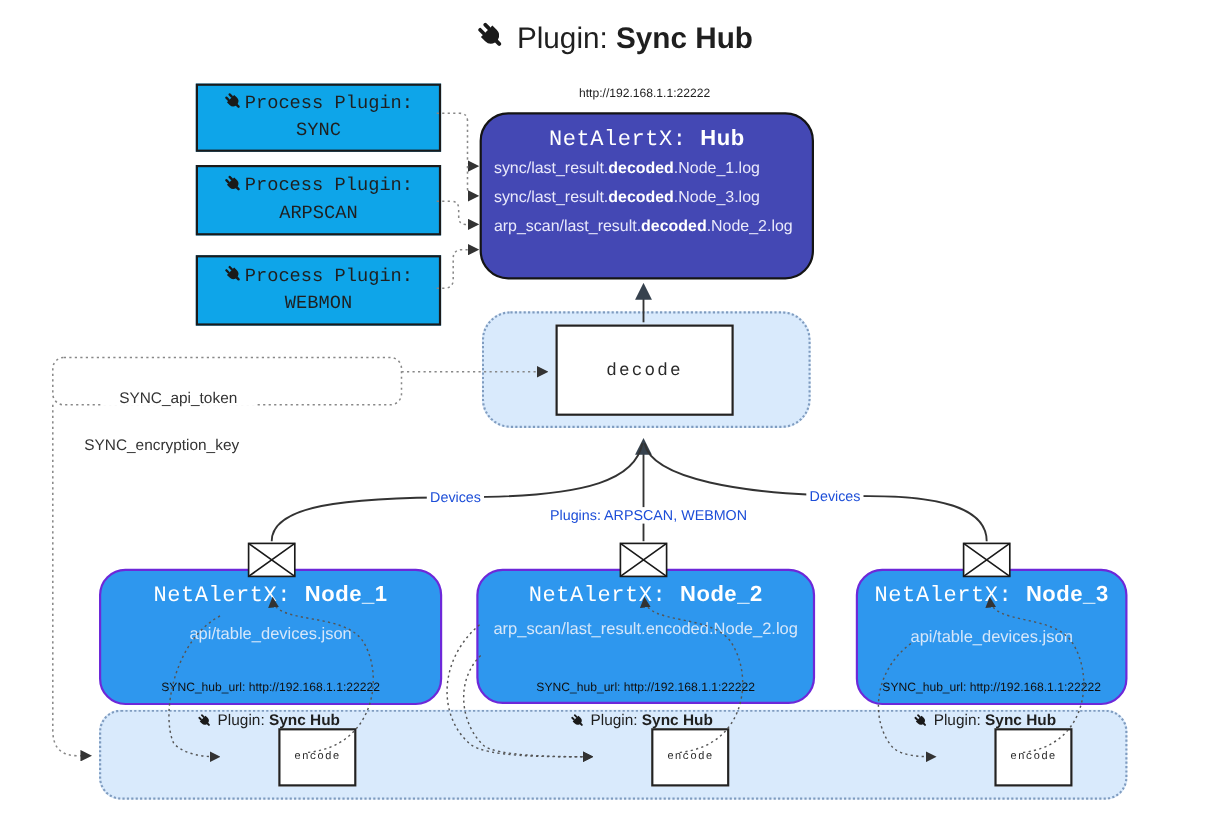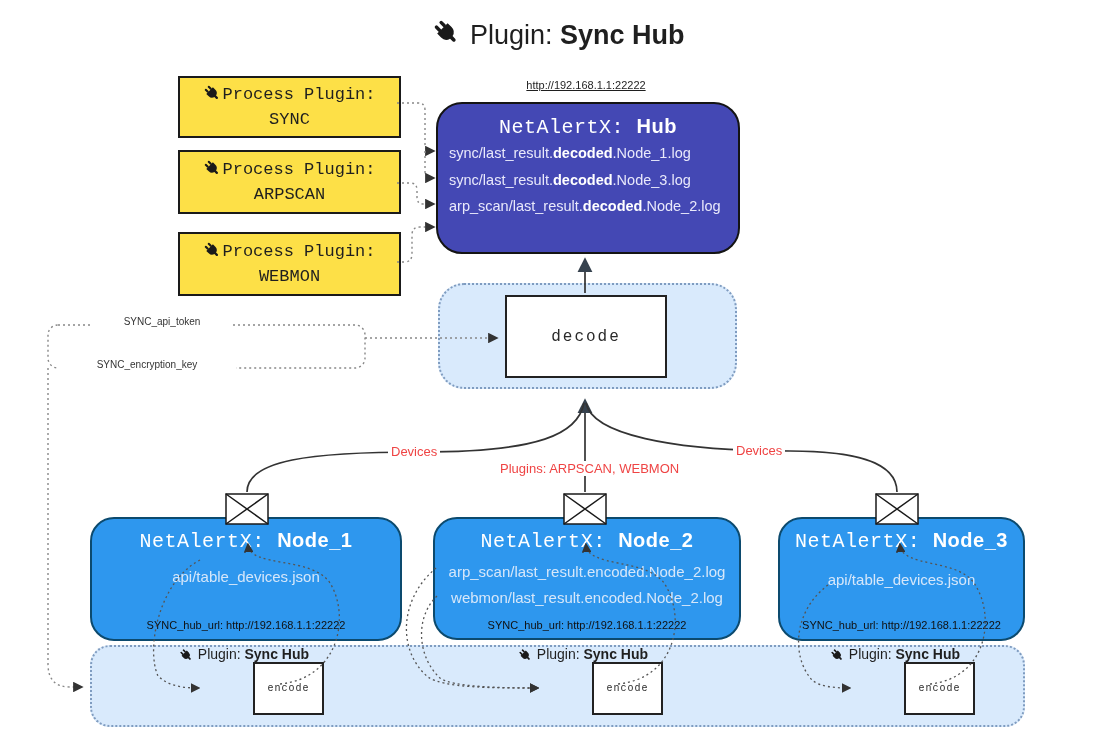--- a/index.html
+++ b/index.html
@@ -5,43 +5,43 @@
   html,body{margin:0;padding:0;background:#fff;font-family:"Liberation Sans",sans-serif;}
   .stage{position:relative;width:1117px;height:754px;background:#fff;overflow:hidden;}
   .abs{position:absolute;}
   .mono{font-family:"Liberation Mono","DejaVu Sans Mono",monospace;}
   .nowrap{white-space:nowrap;}
 
   .page-title{left:0;right:0;top:18px;text-align:center;font-size:27px;color:#1f1f1f;}
   .page-title .bold{font-weight:bold;}
   .plug{display:inline-block;vertical-align:-4px;fill:#1a1a1a;}
 
-  .pbox{left:178px;width:219px;background:#fde047;border:2px solid #1a1a1a;
+  .pbox{left:178px;width:219px;background:#0ea5e9;border:2px solid #1a1a1a;
         display:flex;flex-direction:column;align-items:center;justify-content:center;
         font-size:17px;color:#1f1f1f;line-height:25px;}
   .pbox .l1{white-space:nowrap;}
 
   .hub{left:436px;top:102px;width:300px;height:148px;background:#4448b4;
        border:2px solid #141414;border-radius:26px;color:#fff;}
   .hub-title{left:0;right:0;top:11px;text-align:center;font-size:20px;letter-spacing:.5px;}
   .hub-title .bold,.node-title .bold{font-family:"Liberation Sans",sans-serif;font-weight:bold;}
   .hub-log{left:11px;width:285px;height:18px;font-size:14.5px;color:#e9e9fb;white-space:nowrap;}
   .hub-log b{font-weight:bold;color:#fff;}
-  .hub-url{left:436px;width:300px;top:79px;text-align:center;font-size:11px;color:#1f1f1f;text-decoration:underline;}
+  .hub-url{left:436px;width:300px;top:79px;text-align:center;font-size:11px;color:#1f1f1f;}
 
   .dband{left:438px;top:283px;width:299px;height:106px;background:#d9eafc;
          border:2px dotted #7f9cc0;border-radius:26px;box-sizing:border-box;}
   .wbox{background:#fff;border:2px solid #222;display:flex;align-items:center;justify-content:center;
         color:#2a2a2a;box-sizing:border-box;}
   .decode{left:505px;top:295px;width:162px;height:83px;font-size:16px;letter-spacing:2px;}
 
-  .edge-label{background:#fff;color:#ef4444;font-size:13px;padding:0 3px;z-index:6;white-space:nowrap;text-align:center;}
-  .secret-label{background:#fff;color:#333;font-size:10px;padding:0 2px;z-index:6;white-space:nowrap;text-align:center;}
-
-  .node{background:#2e97ee;border:2px solid #0c4a6e;border-radius:24px;color:#fff;}
+  .edge-label{background:#fff;color:#1d4ed8;font-size:13px;padding:0 3px;z-index:6;white-space:nowrap;text-align:center;}
+  .secret-label{background:#fff;color:#333;font-size:14px;padding:0 2px;z-index:6;white-space:nowrap;text-align:center;margin-top:37px;}
+
+  .node{background:#2e97ee;border:2px solid #6d28d9;border-radius:24px;color:#fff;}
   .node-title{left:0;right:0;top:10px;text-align:center;font-size:20px;letter-spacing:.5px;white-space:nowrap;}
   .node-file{left:0;right:0;height:18px;text-align:center;font-size:15px;color:#d6e7fa;white-space:nowrap;}
   .node-url{left:0;right:0;top:100px;text-align:center;font-size:11px;color:#101010;white-space:nowrap;}
 
   .eband{left:90px;top:645px;width:935px;height:82px;background:#d9eafc;
          border:2px dotted #7f9cc0;border-radius:20px;box-sizing:border-box;}
   .enc-label{width:180px;top:646px;text-align:center;font-size:14px;color:#1f1f1f;z-index:6;white-space:nowrap;}
   .enc-label .bold{font-weight:bold;}
   .encode{width:71px;height:53px;font-size:10px;letter-spacing:1px;z-index:4;margin-left:44px;}
 
@@ -112,21 +112,20 @@
   <div class="abs edge-label" style="left:733px;top:443px;">Devices</div>
 
   <div class="abs node boxlayer" style="left:90px;top:517px;width:308px;height:120px;">
     <div class="abs node-title mono"><span>NetAlertX: </span><span class="bold">Node_1</span></div>
     <div class="abs node-file" style="top:49px;">api/table_devices.json</div>
     <div class="abs node-url">SYNC_hub_url: http://192.168.1.1:22222</div>
   </div>
   <div class="abs node boxlayer" style="left:433px;top:517px;width:304px;height:119px;">
     <div class="abs node-title mono"><span>NetAlertX: </span><span class="bold">Node_2</span></div>
     <div class="abs node-file" style="top:44px;">arp_scan/last_result.encoded.Node_2.log</div>
-    <div class="abs node-file" style="top:70px;">webmon/last_result.encoded.Node_2.log</div>
     <div class="abs node-url">SYNC_hub_url: http://192.168.1.1:22222</div>
   </div>
   <div class="abs node boxlayer" style="left:778px;top:517px;width:243px;height:120px;">
     <div class="abs node-title mono"><span>NetAlertX: </span><span class="bold">Node_3</span></div>
     <div class="abs node-file" style="top:52px;">api/table_devices.json</div>
     <div class="abs node-url">SYNC_hub_url: http://192.168.1.1:22222</div>
   </div>
 
   <div class="abs eband"></div>
   <div class="abs enc-label" style="left:154px;">

